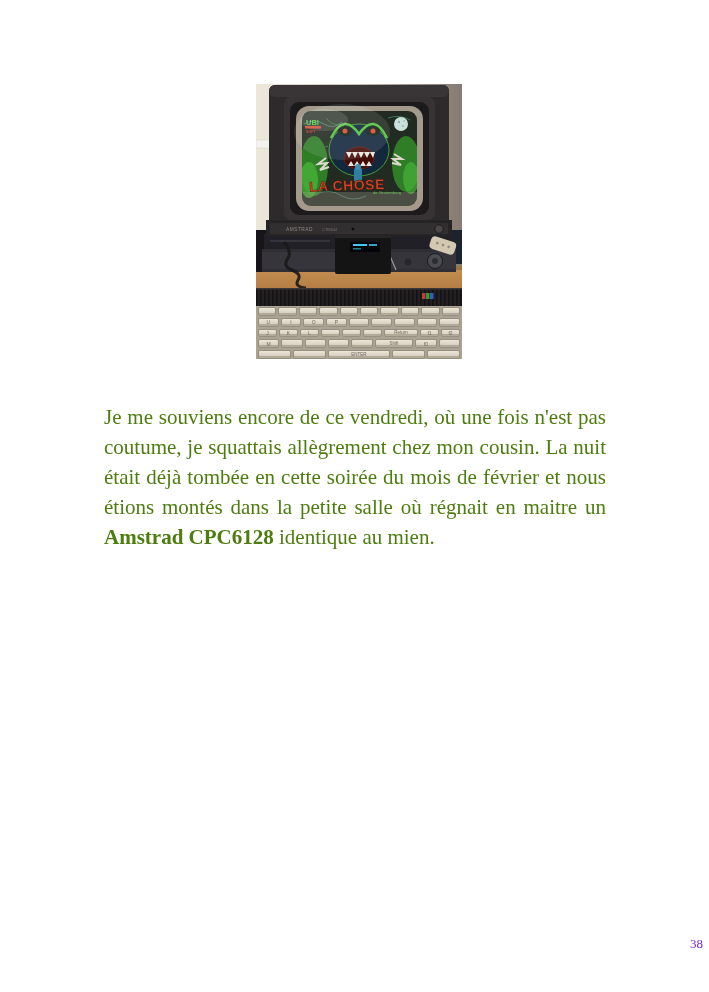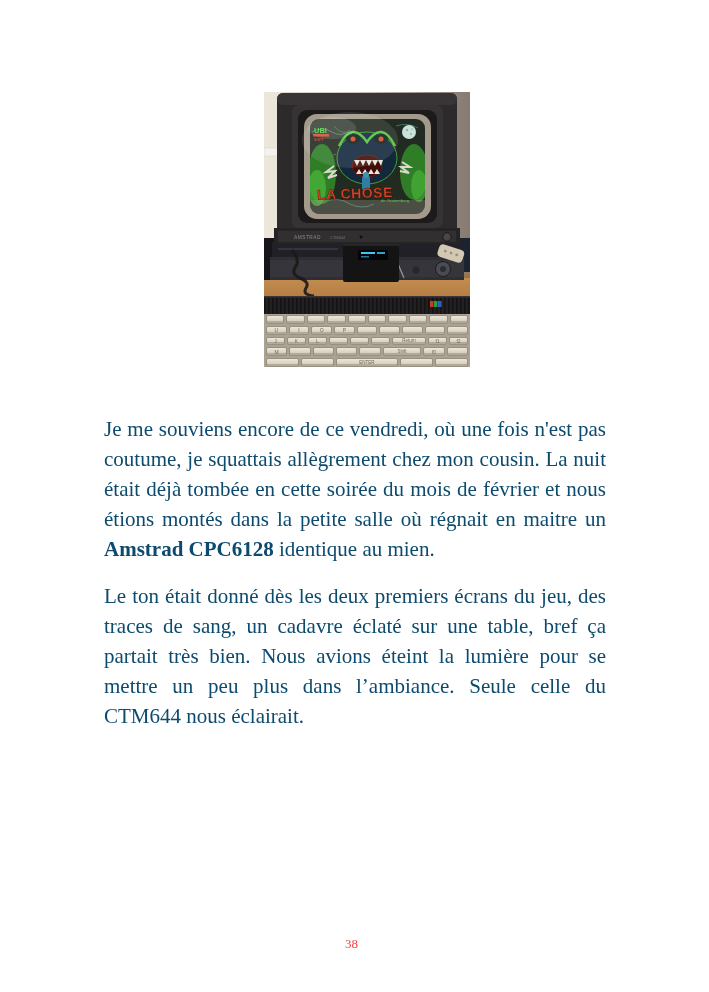--- a/index.html
+++ b/index.html
@@ -1,41 +1,41 @@
 <!DOCTYPE html>
 <html><head>
 <meta charset="utf-8">
 <style>
   html,body{margin:0;padding:0;background:#ffffff;}
   .page{position:relative;width:709px;height:992px;background:#ffffff;overflow:hidden;
         font-family:"Liberation Serif", serif;}
 
   
-  .photo{position:absolute;left:252px;top:80px;width:206px;height:275px;margin:12px;
+  .photo{position:absolute;left:252px;top:80px;width:206px;height:275px;margin:4px;
          overflow:hidden;background:#0f766e;}
   .photo svg{display:block;}
   .kb-overlay{position:absolute;left:0;top:221px;width:206px;height:54px;
               display:flex;flex-direction:column;gap:2px;padding:2px 2px 0 2px;box-sizing:border-box;}
   .krow{display:flex;gap:2px;flex:1;}
   .key{flex:1;background:linear-gradient(#ece6d8,#cfc7b6);border:1px solid #98907f;
        border-radius:2px;box-shadow:inset 0 -2px 0 #b2aa98;
        font-family:"Liberation Sans",sans-serif;font-size:5px;color:#6d675c;
        display:flex;align-items:center;justify-content:center;overflow:hidden;}
   .key.wide{flex:1.9;font-size:4.5px;}
   svg text{font-family:"Liberation Sans",sans-serif;}
 
   
   .text-block{position:absolute;left:104px;top:402px;width:502px;
-              font-size:21px;line-height:30px;color:#0c4a6e;text-align:justify;margin-top:12px;}
+              font-size:21px;line-height:30px;color:#4d7c0f;text-align:justify;}
   .text-block p{margin:0 0 17px 0;}
   .text-block b{font-weight:bold;}
 
   
-  .page-number{position:absolute;left:0;top:936px;width:703px;text-align:center;
-               font-size:13px;color:#ef4444;}
+  .page-number{position:absolute;left:0;top:936px;width:703px;text-align:right;
+               font-size:13px;color:#6d28d9;}
 </style>
 </head>
 <body>
 
 <div class="page">
 
   <figure class="photo">
     <svg width="206" height="275" viewBox="0 0 206 275">
       <defs>
         <linearGradient id="wallg" x1="0" y1="0" x2="1" y2="0">
@@ -217,17 +217,16 @@
           <div class="key"></div>
           <div class="key wide">ENTER</div>
           <div class="key"></div>
           <div class="key"></div>
         </div>
       </div>
   </figure>
 
   <main class="text-block">
     <p><span>Je me souviens encore de ce vendredi, où une fois n'est pas coutume, je squattais allègrement chez mon cousin. La nuit était déjà tombée en cette soirée du mois de février et nous étions montés dans la petite salle où régnait en maitre un </span><b>Amstrad CPC6128</b><span> identique au mien.</span></p>
-    <p>Le ton était donné dès les deux premiers écrans du jeu, des traces de sang, un cadavre éclaté sur une table, bref ça partait très bien. Nous avions éteint la lumière pour se mettre un peu plus dans l’ambiance. Seule celle du CTM644 nous éclairait.</p>
   </main>
 
   <footer class="page-number">38</footer>
 </div>
 
 </body></html>

